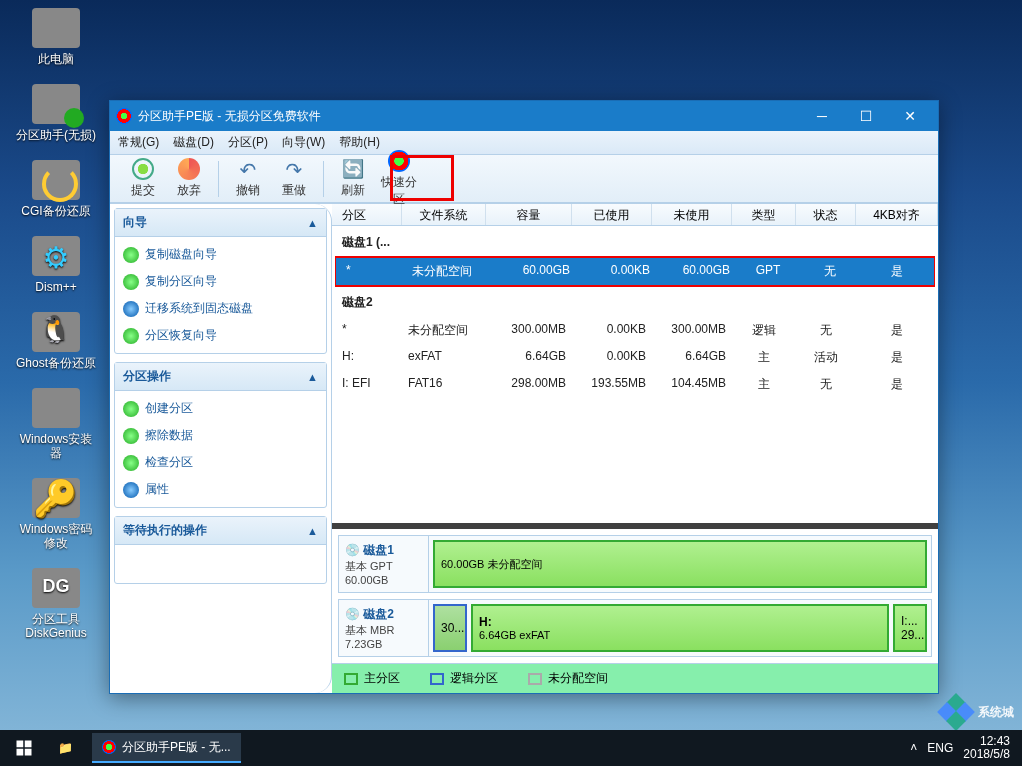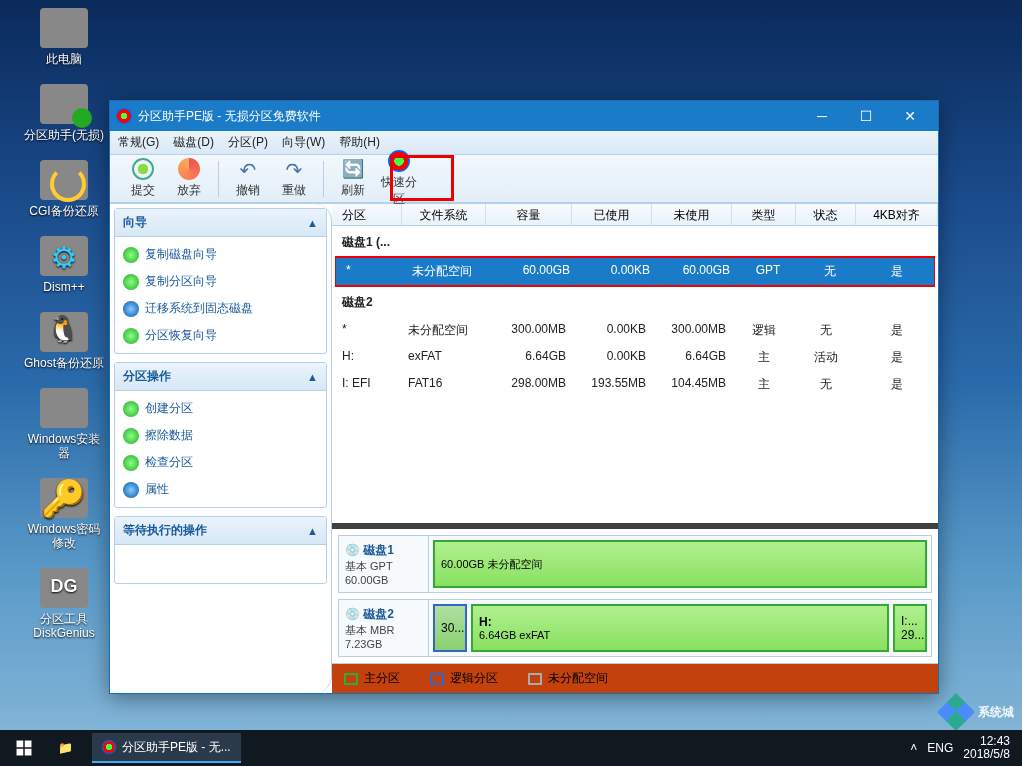--- a/index.html
+++ b/index.html
@@ -1,19 +1,19 @@
 <!DOCTYPE html>
 <html><head>
 <meta charset="utf-8">
 <style>
   * { box-sizing: border-box; margin: 0; padding: 0; font-family: "Microsoft YaHei", "SimSun", sans-serif; font-size: 12px; }
   body { width: 1022px; height: 766px; background: linear-gradient(180deg,#0a2a5a 0%,#1a4a8a 25%,#2a6aaa 50%,#5a9ac8 75%,#8abada 100%); overflow: hidden; position: relative; }
 
   
-  .desktop { position: absolute; left: 16px; top: 0; width: 100px; }
+  .desktop { position: absolute; left: 8px; top: 0; width: 100px; }
   .dicn { width: 80px; margin: 8px 8px 18px 8px; text-align: center; color: #fff; text-shadow: 0 1px 2px #000; cursor: pointer; }
   .dicn .ic { width: 48px; height: 40px; margin: 0 auto 4px; background:#888; border-radius:4px; position:relative;}
   .dicn span { display:block; line-height:14px; }
 
   
   .ic-pc { background:linear-gradient(#4aa,#268); }
   .ic-pa { background:radial-gradient(circle,#fc0,#e90); }
   .ic-pa::after{content:"";position:absolute;right:-4px;bottom:-4px;width:20px;height:20px;background:#2a2;border-radius:50%;}
   .ic-cgi{ background:linear-gradient(#234,#468);} 
   .ic-cgi::after{content:"";position:absolute;left:10px;top:6px;width:28px;height:28px;border:4px solid #fc3;border-radius:50%;border-top-color:transparent;}
@@ -97,21 +97,21 @@
   .dinfo .dt,.dinfo .ds{font-size:11px;color:#444;}
   .dbody{flex:1;display:flex;padding:4px;gap:4px;}
   .seg{border:2px solid #3a3;background:linear-gradient(#b0f090,#8ae060);padding:6px;display:flex;flex-direction:column;justify-content:center;min-width:30px;}
   .seg.unalloc{background:linear-gradient(#b0f090,#8ae060);}
   .seg .sl1{font-weight:bold;}
   .seg .sl2{font-size:11px;}
   .seg.small{align-items:flex-start;font-size:11px;}
   .seg.log{border-color:#36c;background:linear-gradient(#aee0a0,#8ad070);}
   .seg.pri{border-color:#3a3;}
 
-  .legend{display:flex;gap:30px;padding:6px 12px;border-top:1px solid #b5d0e8;background:#c2410c;}
+  .legend{display:flex;gap:30px;padding:6px 12px;border-top:1px solid #b5d0e8;background:#86efac;}
   .legend div{display:flex;align-items:center;gap:6px;}
   .lsw{width:14px;height:12px;border:2px solid;}
   .lsw.p{border-color:#3a3;}
   .lsw.l{border-color:#36c;}
   .lsw.u{border-color:#aaa;}
 
   
   .taskbar{position:absolute;left:0;right:0;bottom:0;height:36px;background:#101820;display:flex;align-items:center;padding:0 4px;color:#fff;}
   .start{width:40px;height:36px;display:flex;align-items:center;justify-content:center;cursor:pointer;}
   .start svg{width:18px;height:18px;}

